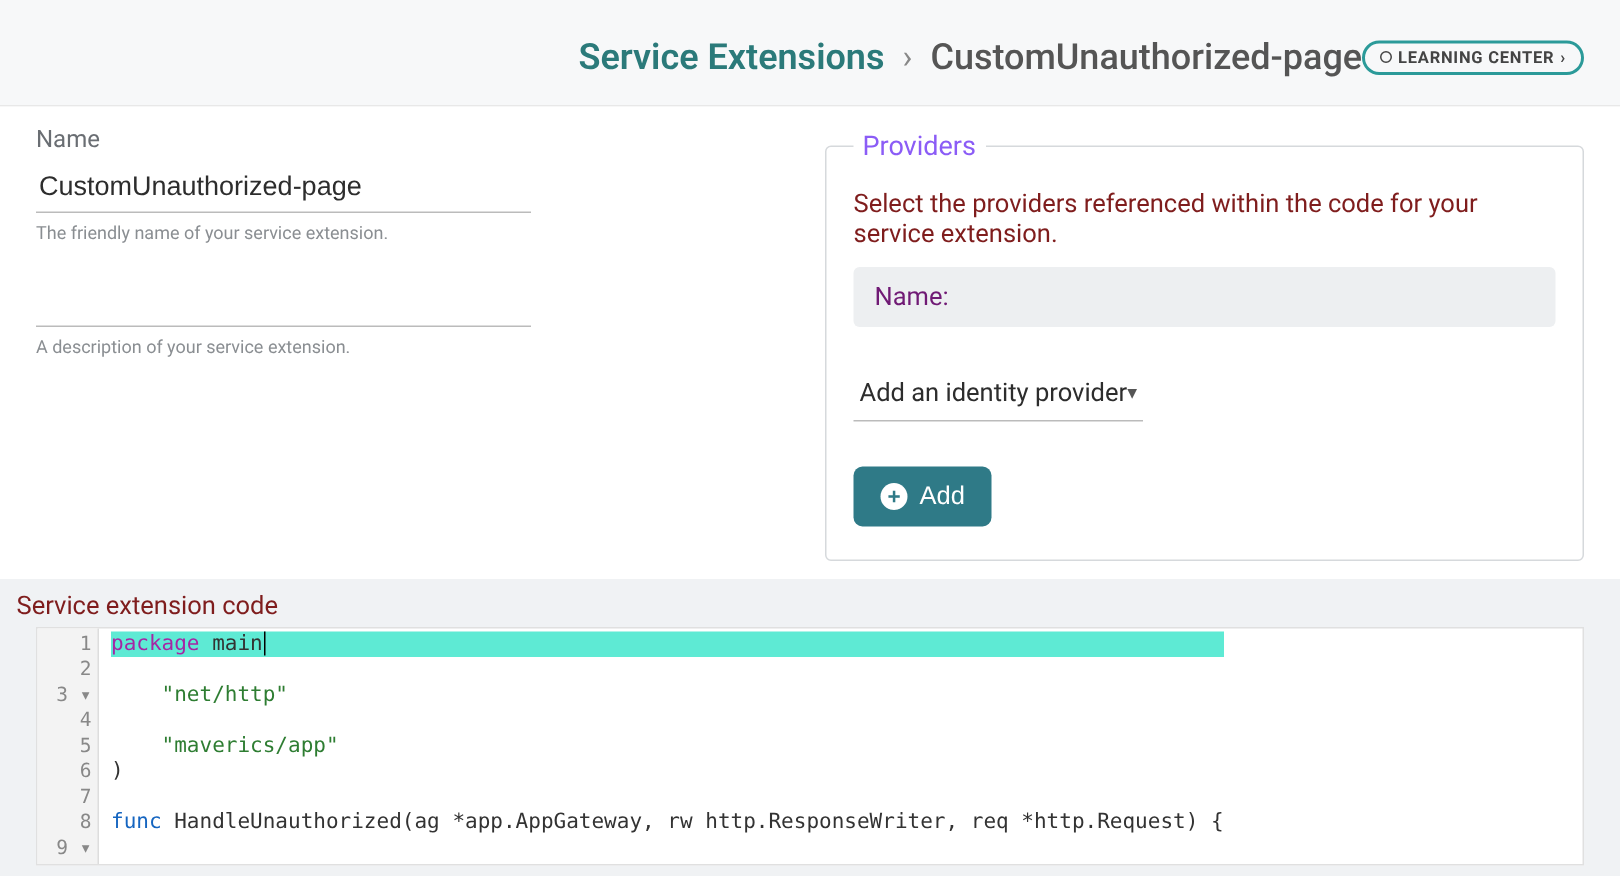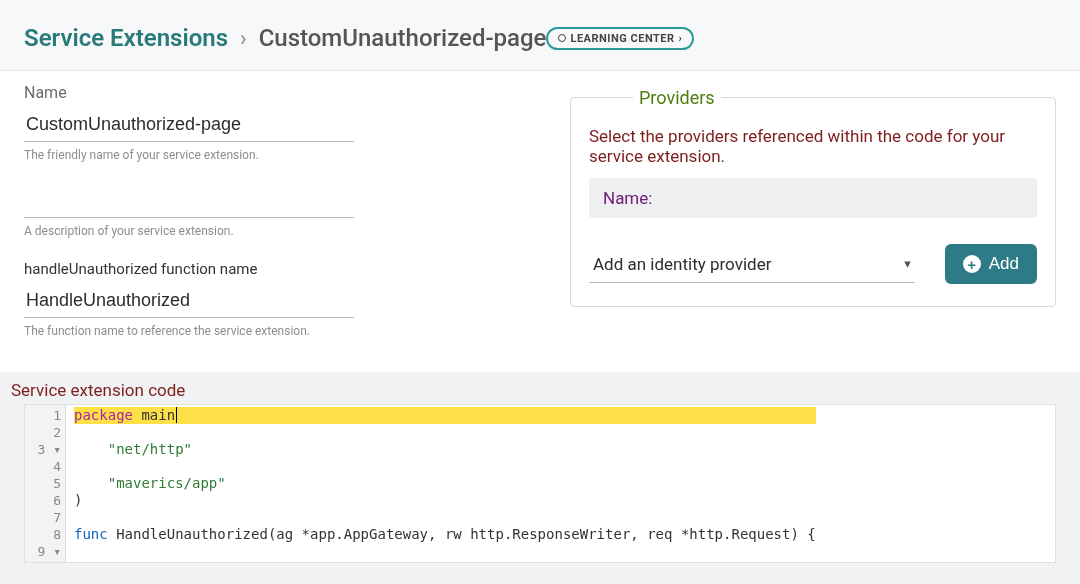--- a/index.html
+++ b/index.html
@@ -4,21 +4,21 @@
 <style>
 * { box-sizing: border-box; margin: 0; padding: 0; }
 body { font-family: -apple-system, BlinkMacSystemFont, "Segoe UI", Roboto, sans-serif; background: #f0f2f4; color: #333; }
 .page { width: 1080px; height: 584px; background: #f0f2f4; position: relative; }
 
 .header {
   background: #f7f8f9;
   border-bottom: 1px solid #e8e8e8;
   padding: 24px 24px 18px 24px;
   display: flex;
-  justify-content: flex-start;
+  justify-content: flex-end;
   align-items: center;
 }
 .breadcrumb { display: flex; align-items: center; gap: 12px; }
 .breadcrumb-root { color: #2b7a7a; font-size: 24px; font-weight: 600; }
 .breadcrumb-sep { color: #888; font-size: 22px; }
 .breadcrumb-current { color: #555; font-size: 24px; font-weight: 500; }
 
 .learning-pill {
   border: 2px solid #2b9a99;
   border-radius: 14px;
@@ -34,21 +34,21 @@
 }
 .learning-pill .bulb {
   width: 8px;
   height: 8px;
   border: 1.5px solid #444;
   border-radius: 50%;
   display: inline-block;
 }
 .learning-pill .chev { font-size: 11px; }
 
-.content { background: #fff; padding: 12px 24px; display: flex; gap: 56px; }
+.content { background: #fff; padding: 12px 24px; display: flex; gap: 36px; }
 .left-col { width: 490px; }
 .right-col { flex: 1; padding-top: 4px; }
 
 .field-block { margin-bottom: 22px; }
 .label { color: #6a6e73; font-size: 16px; margin-bottom: 6px; }
 .input-line {
   width: 330px;
   border: none;
   border-bottom: 1px solid #bbb;
   padding: 6px 2px;
@@ -59,38 +59,37 @@
 }
 .help-text { color: #8a8e92; font-size: 12px; margin-top: 6px; }
 
 .providers-fieldset {
   border: 1px solid #d6d9dc;
   border-radius: 4px;
   padding: 14px 18px 22px 18px;
   position: relative;
 }
 .providers-legend {
-  color: #4d7c0f;
+  color: #8b5cf6;
   font-size: 18px;
   padding: 0 6px;
   background: #fff;
-  margin-left: 44px;
 }
 .providers-desc { color: #7f1d1d; font-size: 17px; margin-top: 4px; margin-bottom: 12px; }
 
 .name-bar {
   background: #edeff1;
   border-radius: 4px;
   padding: 10px 14px;
   font-size: 17px;
   color: #701a75;
   margin-bottom: 26px;
 }
 
-.add-row { display: flex; align-items: center; gap: 30px; }
+.add-row { display: flex; align-items: flex-start; gap: 30px; flex-direction: column; }
 .provider-select {
   flex: 1;
   border: none;
   border-bottom: 1px solid #bbb;
   padding: 8px 4px;
   font-size: 17px;
   color: #2d2d2d;
   background: transparent;
   position: relative;
   display: flex;
@@ -139,21 +138,21 @@
   background: #f3f3f3;
   border-right: 1px solid #ddd;
   color: #888;
   text-align: right;
   padding: 2px 4px 2px 10px;
 }
 .gutter .ln { height: 17px; line-height: 17px; font-size: 13px; min-width: 26px; }
 .gutter .fold { color: #888; }
 .code-lines { padding: 2px 8px; }
 .code-lines .cl { height: 17px; line-height: 17px; white-space: pre; }
-.first-line { background: #fde047; }
+.first-line { background: #5eead4; }
 .kw { color: #1565c0; }
 .kw-purple { color: #a626a4; }
 .ident { color: #333; }
 .str { color: #2e7d32; }
 .paren { color: #333; }
 .cursor { border-left: 1.5px solid #000; margin-left: 1px; }
 
 </style>
 </head>
 <body>
@@ -178,25 +177,20 @@
         <div class="label">Name</div>
         <input class="input-line" type="text" value="CustomUnauthorized-page" style="">
         <div class="help-text">The friendly name of your service extension.</div>
       </div>
 
       <div class="field-block">
         <input class="input-line" type="text" value="" style="">
         <div class="help-text">A description of your service extension.</div>
       </div>
 
-      <div class="field-block">
-        <div class="label" style="color:#333; font-size:15px;">handleUnauthorized function name</div>
-        <input class="input-line" type="text" value="HandleUnauthorized" style="">
-        <div class="help-text">The function name to reference the service extension.</div>
-      </div>
     </div>
 
     <div class="right-col">
       <fieldset class="providers-fieldset">
         <legend class="providers-legend">Providers</legend>
         <div class="providers-desc">Select the providers referenced within the code for your service extension.</div>
         <div class="name-bar">Name:</div>
         <div class="add-row">
           <div class="provider-select">
             <span>Add an identity provider</span>

